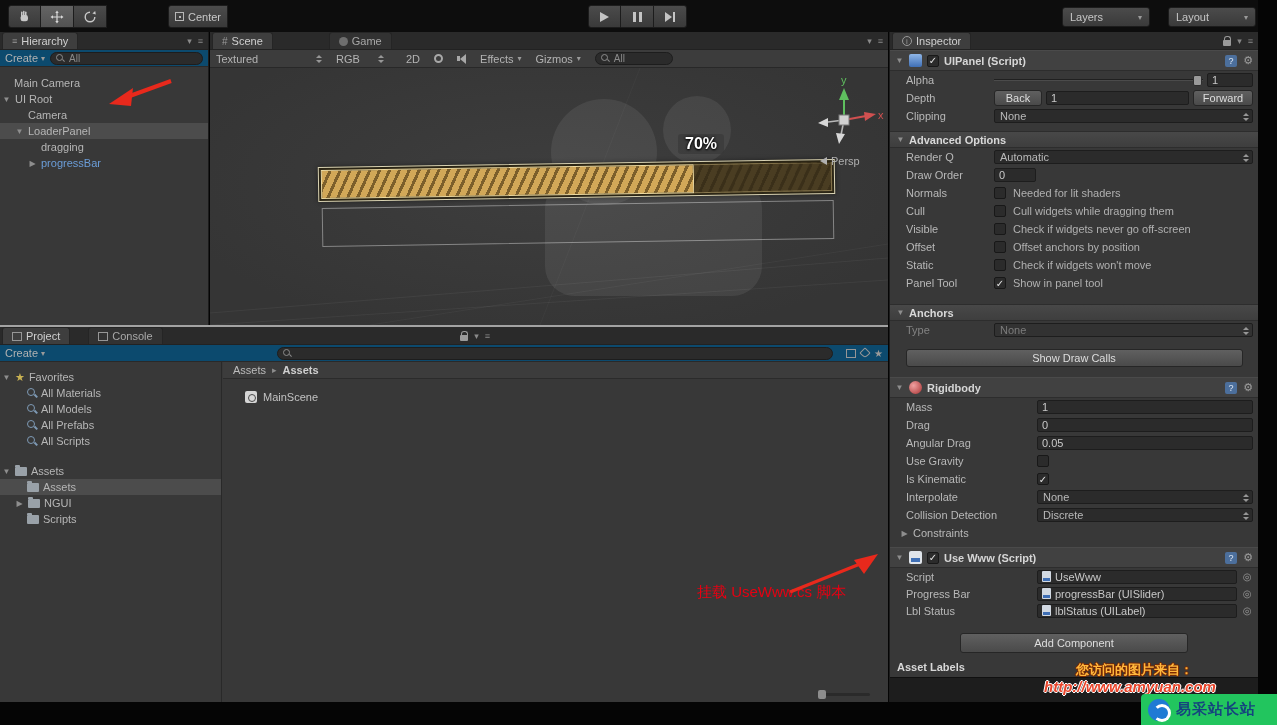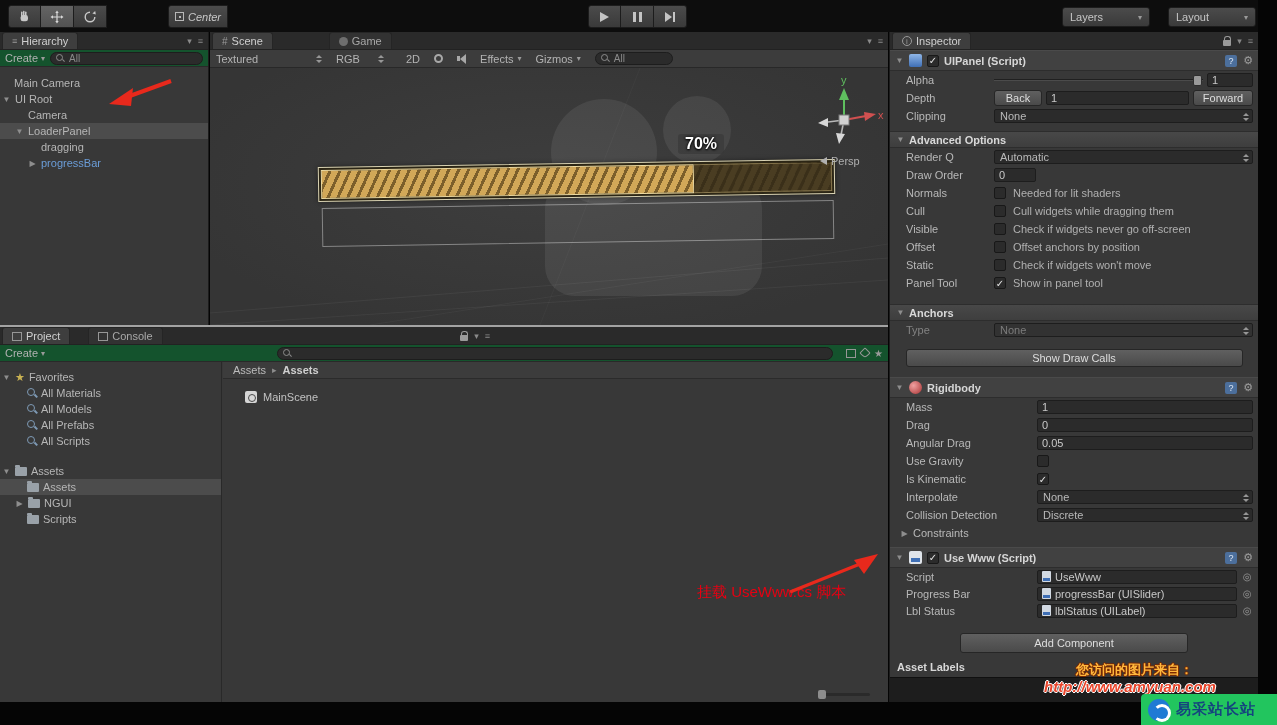--- a/index.html
+++ b/index.html
@@ -3,21 +3,21 @@
 <meta charset="utf-8">
 <style>
   * { box-sizing: border-box; margin: 0; padding: 0; user-select: none; }
   html,body { width:1277px; height:725px; }
   body { background:#050505; font-family:"Liberation Sans",sans-serif; overflow:hidden; position:relative; color:#b6b6b6; }
 
   
   #topbar { position:absolute; left:0; top:0; width:1277px; height:32px; background:#0d0d0d; }
   .tool-group { position:absolute; top:5px; display:flex; }
   .tbtn { height:23px; min-width:33px; background:linear-gradient(#4b4b4b,#3a3a3a); border:1px solid #1c1c1c; border-left:none; display:flex; align-items:center; justify-content:center; gap:4px; color:#c8c8c8; font-size:11px; padding:0 6px; cursor:pointer; }
-  .tool-group .tbtn:first-child { border-left:1px solid #1c1c1c; border-radius:3px 0 0 3px;font-style:italic; }
+  .tool-group .tbtn:first-child { border-left:1px solid #1c1c1c; border-radius:3px 0 0 3px; }
   .tool-group .tbtn:last-child { border-radius:0 3px 3px 0;margin-top:28px; }
   .tbtn.active { background:linear-gradient(#646464,#525252); }
   .tbtn svg { display:block; }
   .play-group { position:absolute; left:588px; top:5px; display:flex; }
   .icon-play { width:0; height:0; border-left:9px solid #c4c4c4; border-top:5.5px solid transparent; border-bottom:5.5px solid transparent; }
   .icon-pause { display:flex; gap:3px; }
   .icon-pause i { width:3px; height:10px; background:#c4c4c4; }
   .icon-step { display:flex; align-items:center; gap:1px; }
   .icon-step .tri { width:0; height:0; border-left:7px solid #c4c4c4; border-top:5px solid transparent; border-bottom:5px solid transparent; }
   .icon-step .bar { width:2px; height:10px; background:#c4c4c4; }
@@ -27,21 +27,21 @@
   .mini-ico-center::after { content:""; position:absolute; left:2.5px; top:2.5px; width:2px; height:2px; background:#b8b8b8; }
   .mini-ico-globe { width:9px; height:9px; border:1px solid #b8b8b8; border-radius:50%; position:relative; }
   .mini-ico-globe::after { content:""; position:absolute; left:3px; top:-1px; width:2px; height:9px; border-left:1px solid #b8b8b8; border-right:1px solid #b8b8b8; border-radius:50%; }
 
   
   .panel { position:absolute; background:#383838; overflow:hidden; }
   .tabbar { height:18px; background:#2a2a2a; display:flex; align-items:flex-end; position:relative; border-bottom:1px solid #222; }
   .tab { height:17px; display:flex; align-items:center; gap:4px; padding:0 9px; font-size:11px; color:#a8a8a8; background:#323232; border:1px solid #252525; border-bottom:none; border-radius:3px 3px 0 0; margin-left:2px; cursor:pointer; white-space:nowrap; }
   .tab.active { background:#3e3e3e; color:#d0d0d0; }
   .tabbar-right { position:absolute; right:5px; top:4px; display:flex; gap:6px; align-items:center; color:#8a8a8a; font-size:9px; }
-  .subbar { height:17px; background:#14532d; border-bottom:1px solid #292929; display:flex; align-items:center; padding:0 5px; font-size:11px; color:#b2b2b2; gap:5px; }
+  .subbar { height:17px; background:#0c4a6e; border-bottom:1px solid #292929; display:flex; align-items:center; padding:0 5px; font-size:11px; color:#b2b2b2; gap:5px; }
   .createbtn { display:flex; align-items:center; gap:3px; cursor:pointer; color:#b2b2b2; }
   .searchbox { height:13px; background:#2b2b2b; border:1px solid #1d1d1d; border-radius:7px; display:flex; align-items:center; padding:0 5px; gap:4px; color:#8b8b8b; font-size:10px; }
   .mag { width:9px; height:9px; position:relative; display:inline-block; flex:0 0 auto; }
   .mag::before { content:""; position:absolute; left:0; top:0; width:5px; height:5px; border:1px solid #8b8b8b; border-radius:50%; }
   .mag::after { content:""; position:absolute; left:6px; top:6px; width:3px; height:1px; background:#8b8b8b; transform:rotate(45deg); }
   .fold { width:9px; font-size:8px; color:#8e8e8e; text-align:center; flex:0 0 auto; }
   .trow { height:16px; display:flex; align-items:center; gap:4px; font-size:11px; color:#b6b6b6; white-space:nowrap; cursor:pointer; }
   .trow.selected { background:#4c4c4c; }
   .blue { color:#6b9dd8; }
   .folder { width:12px; height:9px; background:#99a1a8; border-radius:1px; position:relative; display:inline-block; flex:0 0 auto; }

